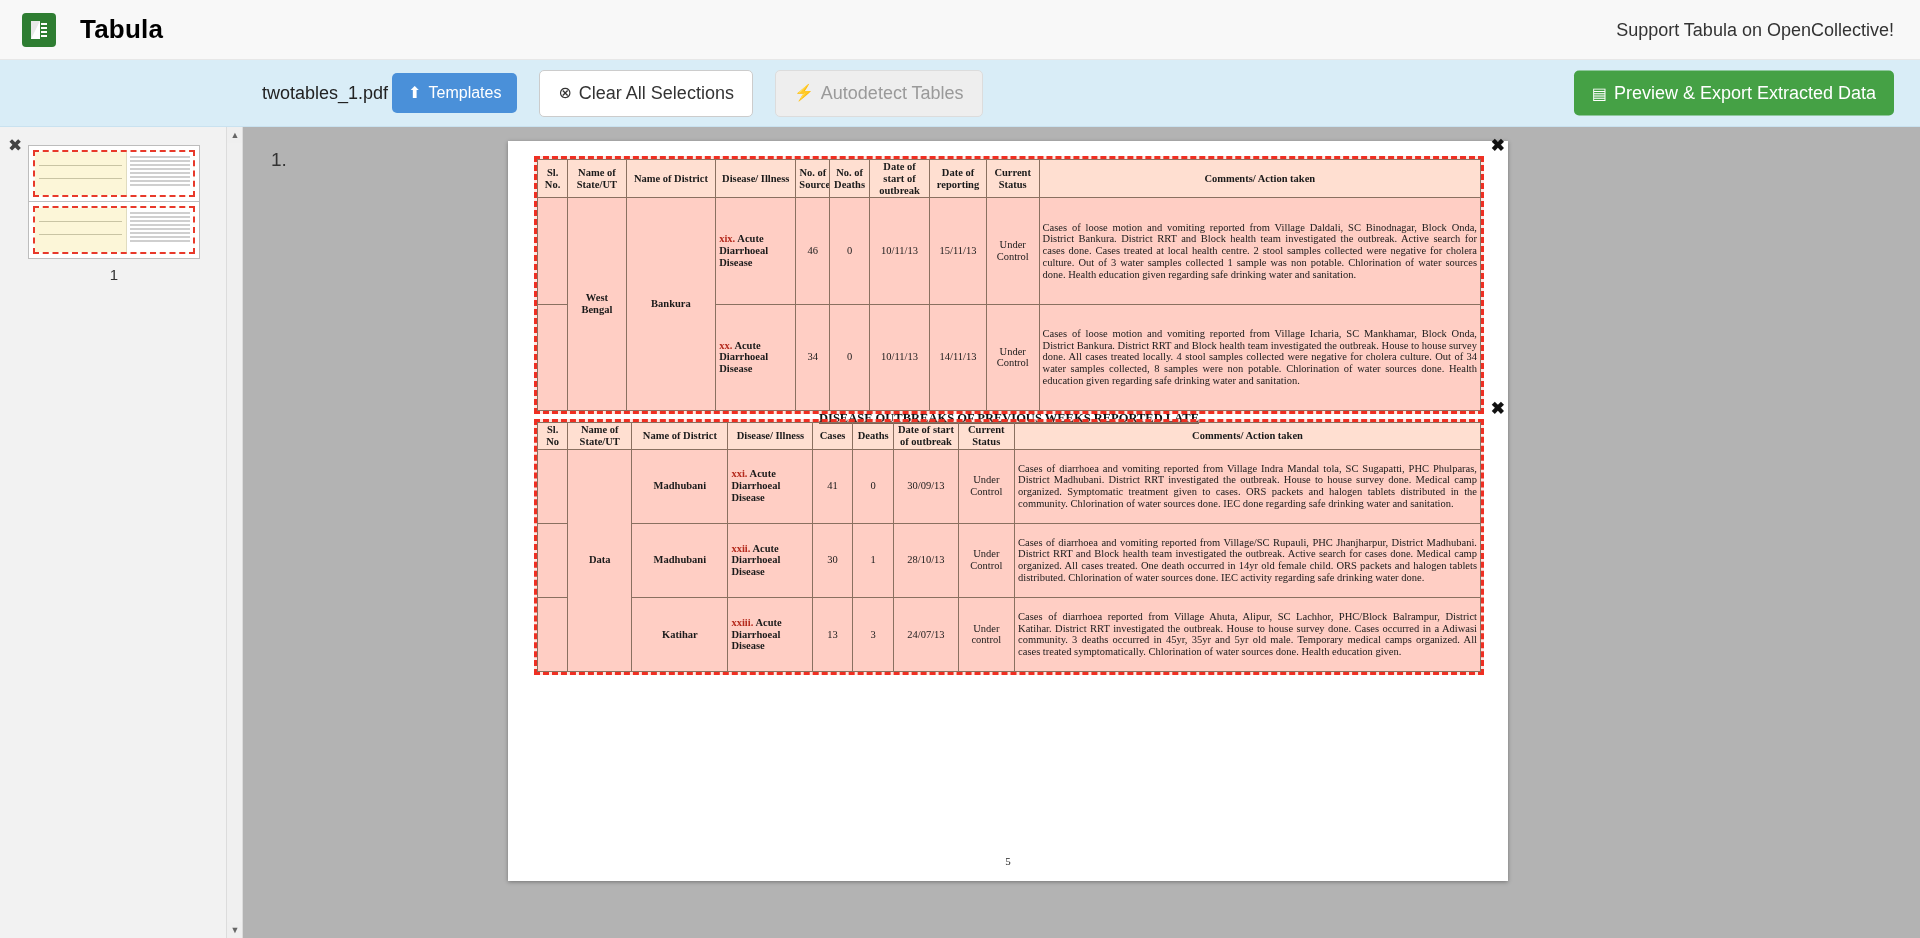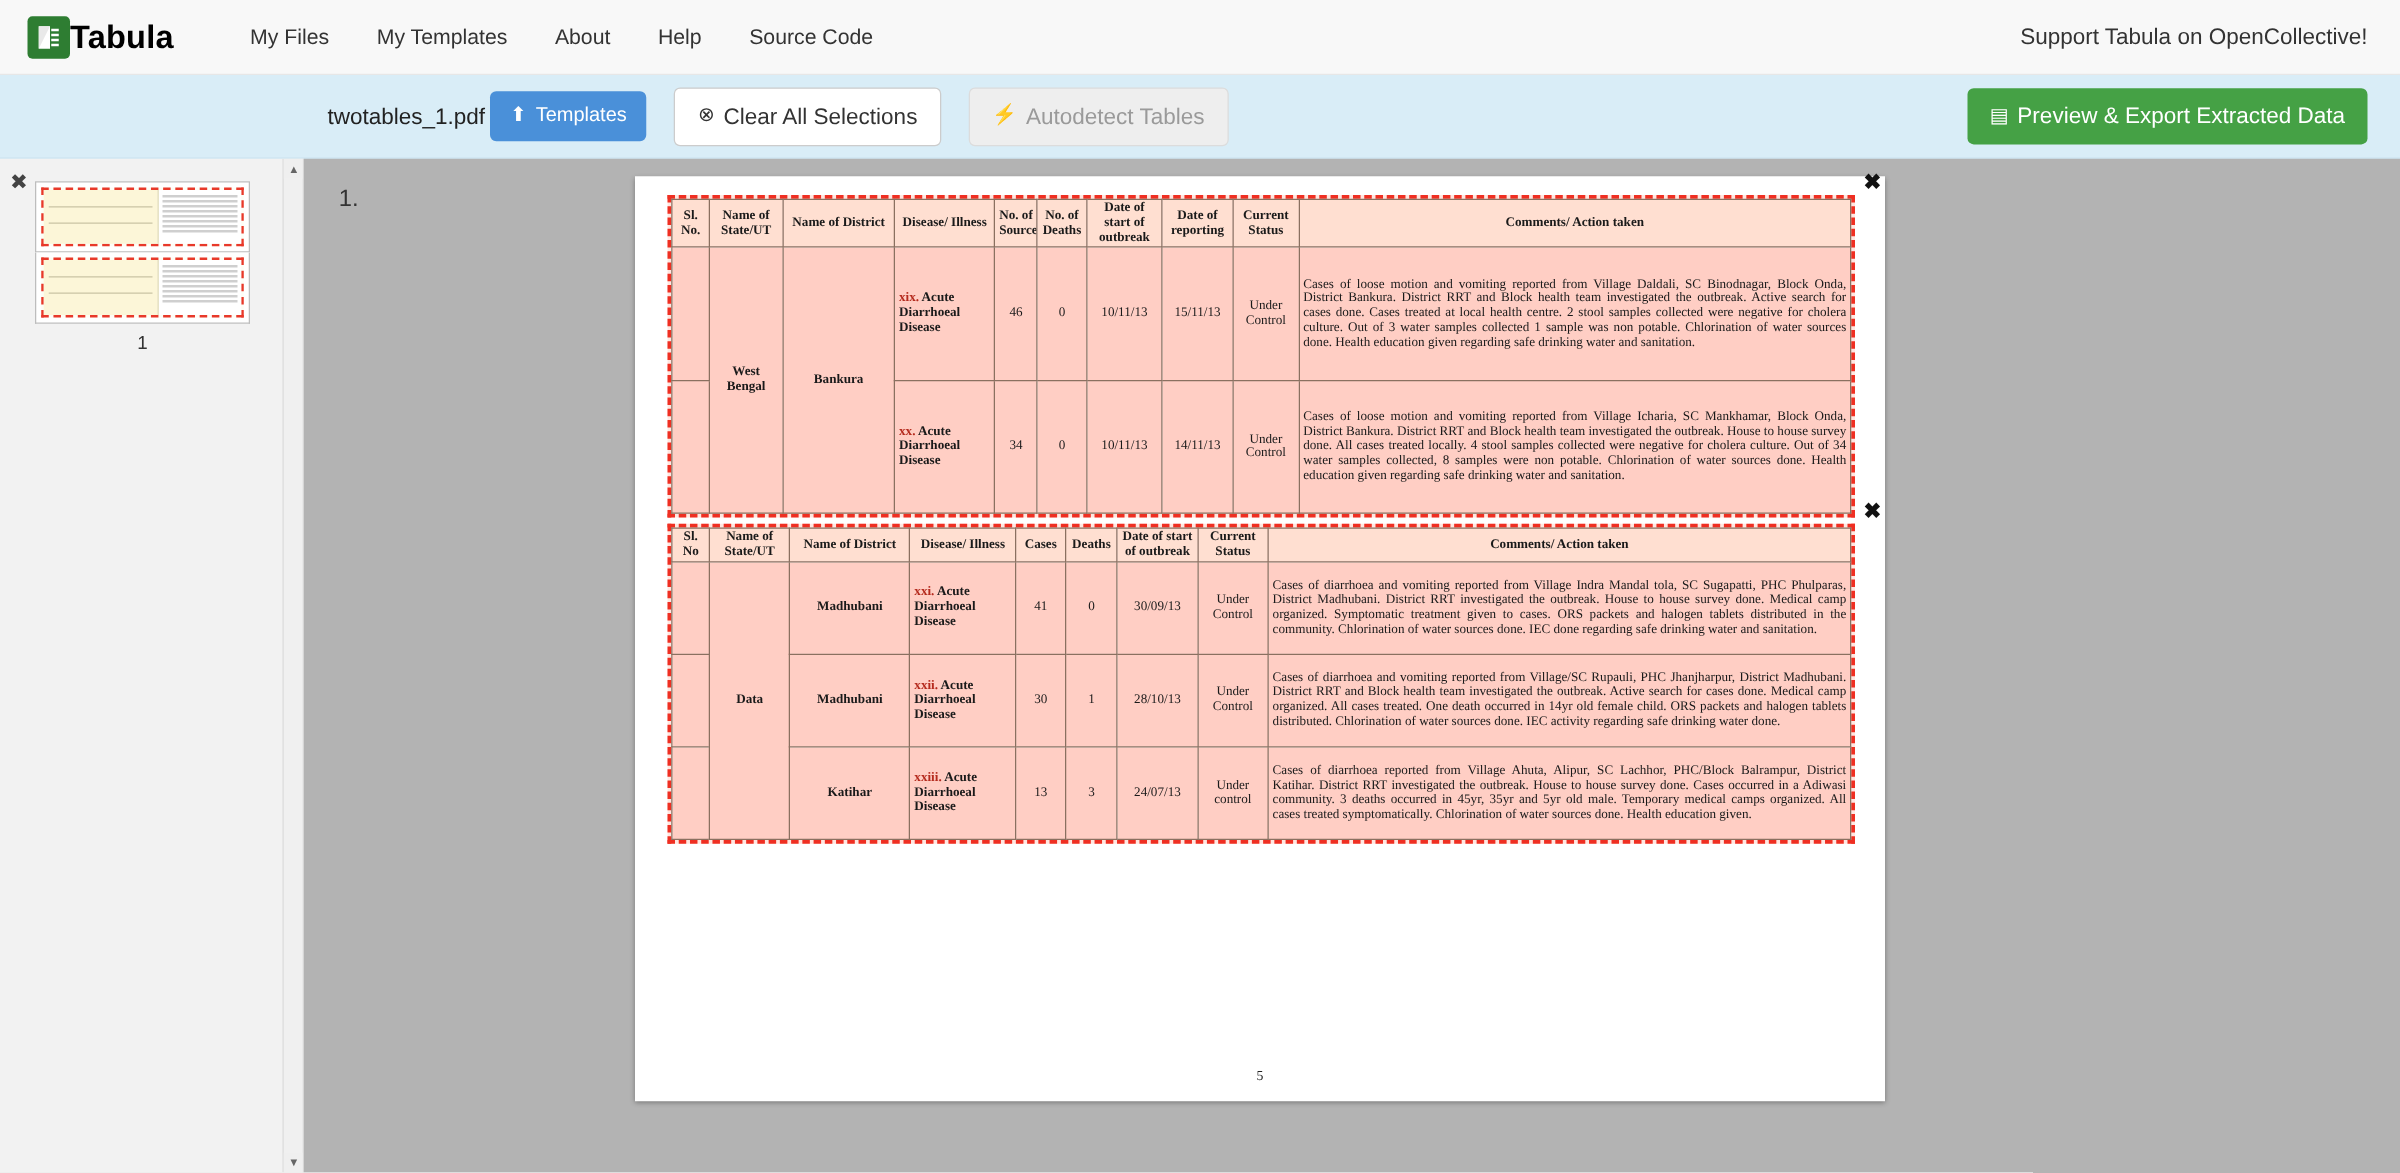--- a/index.html
+++ b/index.html
@@ -15,21 +15,21 @@
   .navbar {
     height: 60px;
     background: #f8f8f8;
     border-bottom: 1px solid #e7e7e7;
     display: flex;
     align-items: center;
     padding: 0 22px;
     position: relative;
   }
   .brand {
-    display: flex; align-items: center; gap: 0;
+    display: flex; align-items: center; gap: 24px;
     margin-right: 42px;
   }
   .brand-logo {
     width: 34px; height: 34px;
     background: #2e7d32;
     border-radius: 4px;
     position: relative;
     display: flex; align-items: center; justify-content: center;
   }
   .brand-logo svg { display:block; }
@@ -296,27 +296,20 @@
       <svg width="22" height="22" viewBox="0 0 22 22">
         <polygon points="3,2 12,2 12,20 3,20" fill="#ffffff"></polygon>
         <polygon points="3,2 12,2 3,20" fill="#e9e9e9"></polygon>
         <rect x="13" y="4" width="6" height="2" fill="#ffffff"></rect>
         <rect x="13" y="8" width="6" height="2" fill="#ffffff"></rect>
         <rect x="13" y="12" width="6" height="2" fill="#ffffff"></rect>
         <rect x="13" y="16" width="6" height="2" fill="#ffffff"></rect>
       </svg>
     </span>
     <span class="brand-name">Tabula</span>
-  </div>
-  <div class="nav-links">
-    <a class="nav-link">My Files</a>
-    <a class="nav-link">My Templates</a>
-    <a class="nav-link">About</a>
-    <a class="nav-link">Help</a>
-    <a class="nav-link">Source Code</a>
   </div>
   <div class="nav-right">Support Tabula on OpenCollective!</div>
 </div>
 
 <div class="toolbar">
   <span class="filename">twotables_1.pdf</span>
 
   <button class="btn btn-templates">
     <span class="glyph">⬆</span>
     <span>Templates</span>
@@ -441,20 +434,21 @@
               <td class="ctr">0</td>
               <td class="ctr">10/11/13</td>
               <td class="ctr">14/11/13</td>
               <td class="ctr">Under Control</td>
               <td class="cmt">Cases of loose motion and vomiting reported from Village Icharia, SC Mankhamar, Block Onda, District Bankura. District RRT and Block health team investigated the outbreak. House to house survey done. All cases treated locally. 4 stool samples collected were negative for cholera culture. Out of 34 water samples collected, 8 samples were non potable. Chlorination of water sources done. Health education given regarding safe drinking water and sanitation.</td>
             </tr>
           </tbody>
         </table>
       </div>
 
+      <div class="tbl-title" style="position:absolute; left:26px; top:270px; width:950px;">DISEASE OUTBREAKS  OF PREVIOUS WEEKS REPORTED LATE</div>
 
       <div class="selection" style="left:26px; top:278px; width:950px; height:256px;">
         <span class="sel-close">✖</span>
         <table class="pdf">
           <colgroup>
             <col style="width:3.2%">
               <col style="width:6.8%">
               <col style="width:10.2%">
             <col style="width:9.0%">
               <col style="width:4.2%">

